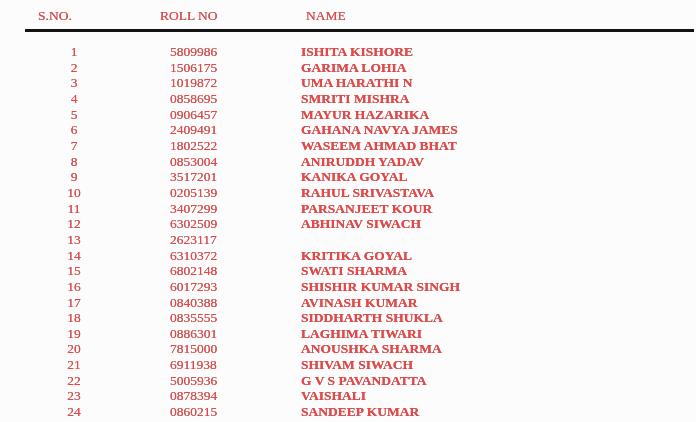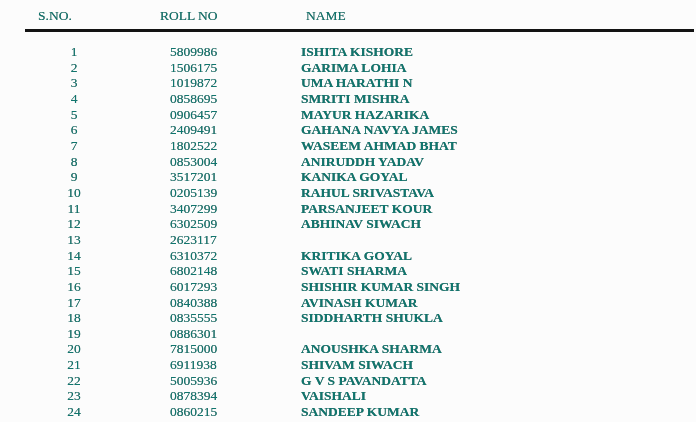--- a/index.html
+++ b/index.html
@@ -4,21 +4,21 @@
 <style>
   html, body { margin: 0; padding: 0; }
   body { background: #ffffff; }
 
   .page {
     position: relative;
     width: 696px;
     height: 422px;
     background: #fcfcfc;
     font-family: "Liberation Serif", "DejaVu Serif", serif;
-    color: #0f766e;
+    color: #ef4444;
     overflow: hidden;
     text-shadow: 0 0 0.6px rgba(50,50,50,0.65); 
   }
 
   .header-row {
     position: absolute;
     top: 8px;
     left: 0;
     width: 100%;
     height: 16px;
@@ -163,20 +163,21 @@
     <span class="cell cell-name">AVINASH KUMAR</span>
   </div>
       <div class="row">
     <span class="cell cell-sno">18</span>
     <span class="cell cell-roll">0835555</span>
     <span class="cell cell-name">SIDDHARTH SHUKLA</span>
   </div>
       <div class="row">
     <span class="cell cell-sno">19</span>
     <span class="cell cell-roll">0886301</span>
+    <span class="cell cell-name">LAGHIMA TIWARI</span>
   </div>
       <div class="row">
     <span class="cell cell-sno">20</span>
     <span class="cell cell-roll">7815000</span>
     <span class="cell cell-name">ANOUSHKA SHARMA</span>
   </div>
       <div class="row">
     <span class="cell cell-sno">21</span>
     <span class="cell cell-roll">6911938</span>
     <span class="cell cell-name">SHIVAM SIWACH</span>

